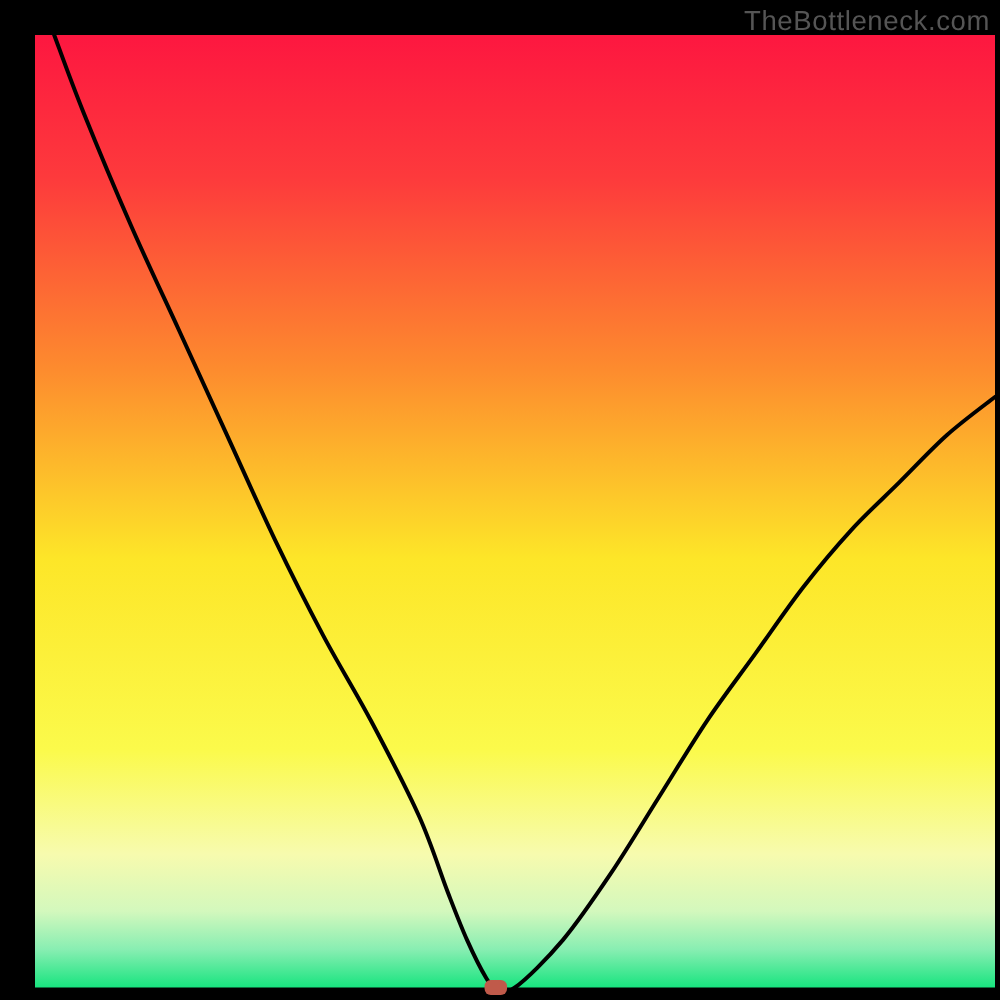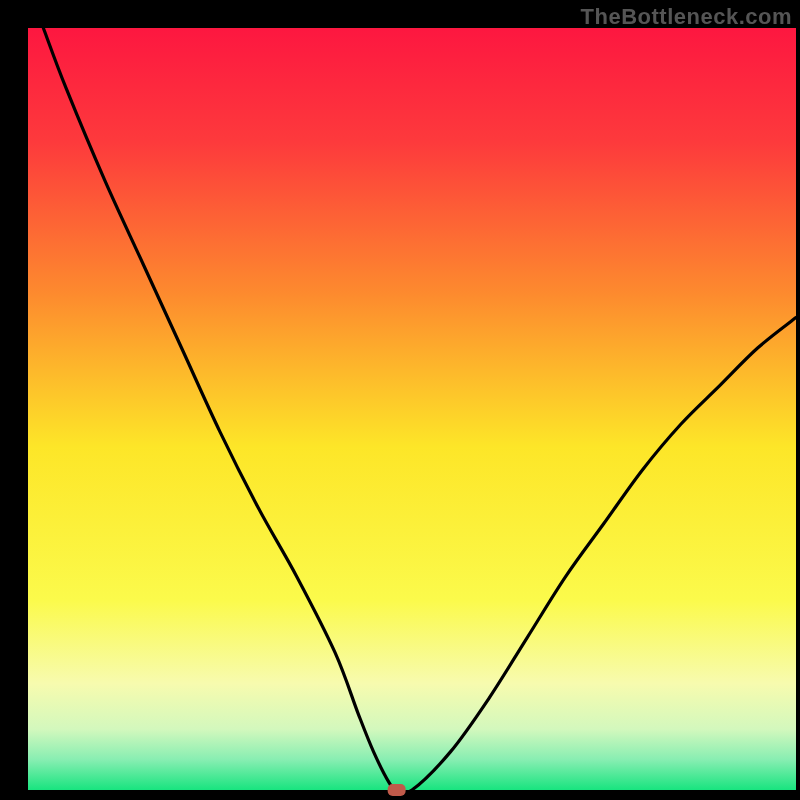--- a/index.html
+++ b/index.html
@@ -14,21 +14,21 @@
     position: relative;
     width: 800px;
     height: 800px;
   }
   .watermark {
     position: absolute;
     top: 4px;
     right: 8px;
     font-family: Arial, Helvetica, sans-serif;
     font-size: 22px;
-    font-weight: bold;
+    font-weight: normal;
     color: #555;
     letter-spacing: 0.5px;
     z-index: 10;
   }
   svg {
     display: block;
   }
 </style>
 </head>
 <body>

